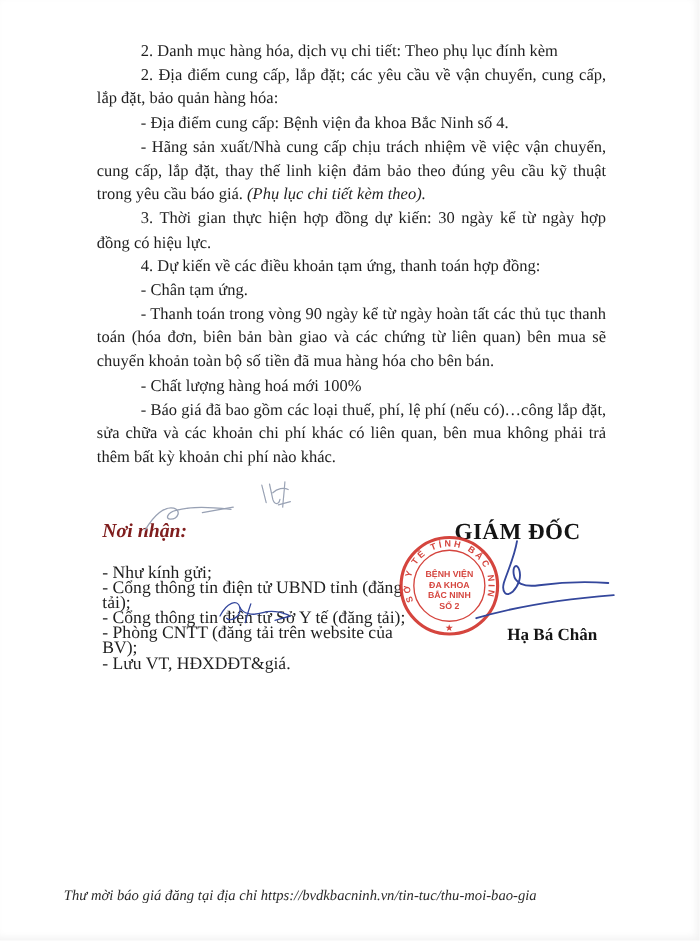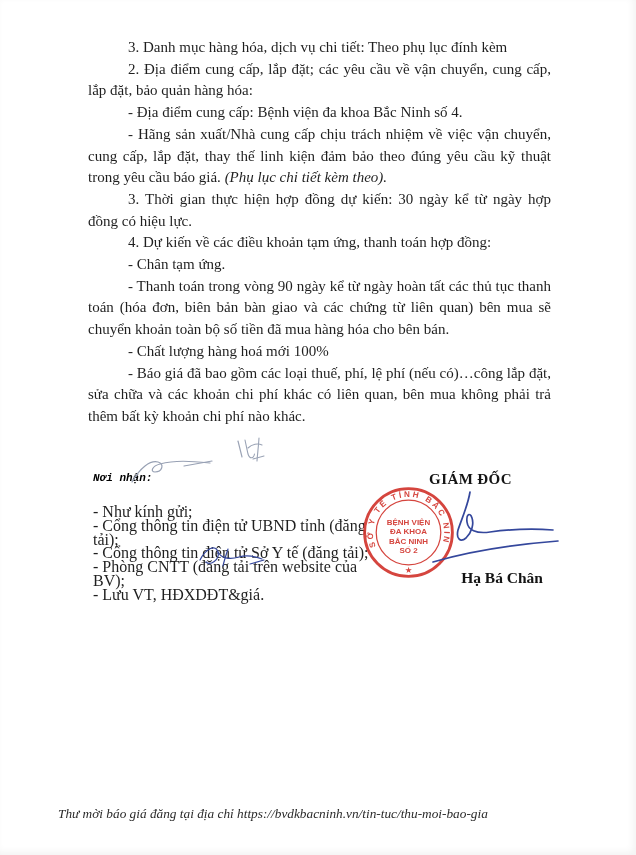--- a/index.html
+++ b/index.html
@@ -16,27 +16,27 @@
     position:absolute;left:88px;top:37px;width:463px;
   }
   .doc-body p{
     margin:0;font-size:15px;line-height:21.7px;text-align:justify;
     text-indent:40px;color:#1f1f1f;
   }
   .doc-body p .it{font-style:italic;}
   
   .recipients{position:absolute;left:93px;top:472px;width:280px;}
   .recipients-heading{
-    font-weight:bold;font-style:italic;font-size:11px;color:#000000;font-family:Liberation Mono, monospace;
+    font-weight:bold;font-style:italic;font-size:18px;color:#7f1d1d;
   }
   .recipients-list{margin-top:21px;font-size:16px;line-height:13.8px;color:#1f1f1f;}
   
   .director-title{
     position:absolute;left:398px;top:471px;width:145px;text-align:center;
-    font-weight:bold;font-size:15px;letter-spacing:.4px;color:#141414;
+    font-weight:bold;font-size:21px;letter-spacing:.4px;color:#141414;
   }
   .director-name{
     position:absolute;left:398px;top:569px;width:145px;text-align:right;
     font-weight:bold;font-size:15.5px;color:#141414;
   }
   .stamp-svg{position:absolute;left:361px;top:485px;width:95px;height:95px;opacity:.93;}
   .sig-svg{position:absolute;left:425px;top:485px;width:140px;height:90px;}
   .mark-initials{position:absolute;left:234px;top:434px;width:34px;height:30px;}
   .mark-recipients-sig{position:absolute;left:128px;top:456px;width:90px;height:30px;}
   .mark-luu-sig{position:absolute;left:194px;top:542px;width:78px;height:28px;}
@@ -55,21 +55,21 @@
     font-size:8.4px;text-anchor:middle;
   }
   .stamp-star{font-size:9px;text-anchor:middle;}
 </style>
 </head>
 <body>
 
 <div class="page">
 
   <div class="doc-body">
-    <p><span>3.  Danh mục hàng hóa, dịch vụ chi tiết: Theo phụ lục đính kèm</span></p>
+    <p><span>2.  Danh mục hàng hóa, dịch vụ chi tiết: Theo phụ lục đính kèm</span></p>
     <p><span>2. Địa điểm cung cấp, lắp đặt; các yêu cầu về vận chuyển, cung cấp, lắp đặt, bảo quản hàng hóa:</span></p>
     <p><span>- Địa điểm cung cấp: Bệnh viện đa khoa Bắc Ninh số 4.</span></p>
     <p><span>- Hãng sản xuất/Nhà cung cấp chịu trách nhiệm về việc vận chuyển, cung cấp, lắp đặt, thay thế linh kiện đảm bảo theo đúng yêu cầu kỹ thuật trong yêu cầu báo giá. </span><span class="it">(Phụ lục chi tiết kèm theo).</span></p>
     <p><span>3. Thời gian thực hiện hợp đồng dự kiến: 30 ngày kể từ ngày hợp đồng có hiệu lực.</span></p>
     <p><span>4. Dự kiến về các điều khoản tạm ứng, thanh toán hợp đồng:</span></p>
     <p><span>-  Chân tạm ứng.</span></p>
     <p><span>- Thanh toán trong vòng 90 ngày kể từ ngày hoàn tất các thủ tục thanh  toán (hóa đơn, biên bản bàn giao và các chứng từ liên quan) bên mua sẽ chuyển khoản toàn bộ số tiền đã mua hàng hóa cho bên bán.</span></p>
     <p><span>- Chất lượng hàng hoá mới 100%</span></p>
     <p><span>- Báo giá đã bao gồm các loại thuế, phí, lệ phí (nếu có)…công lắp đặt, sửa chữa và các khoản chi phí khác có liên quan, bên mua không phải trả thêm bất kỳ khoản chi phí nào khác.</span></p>
   </div>

